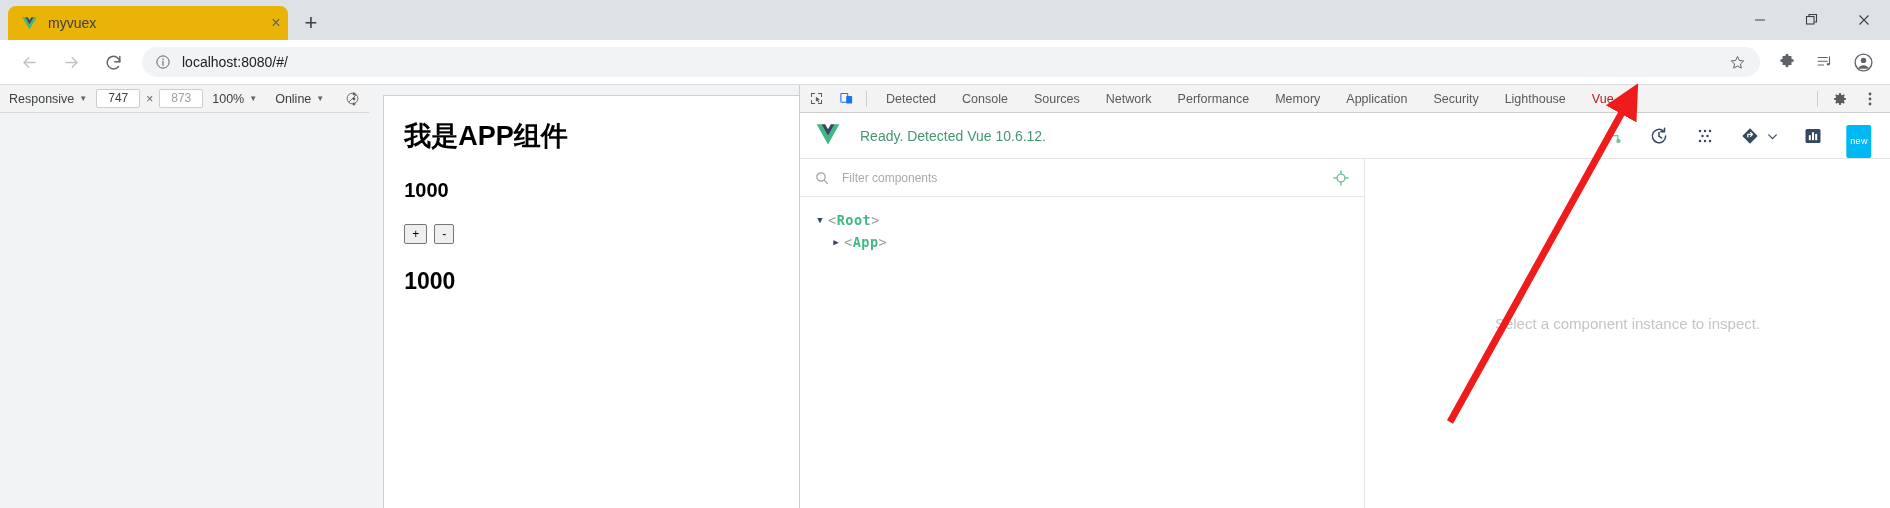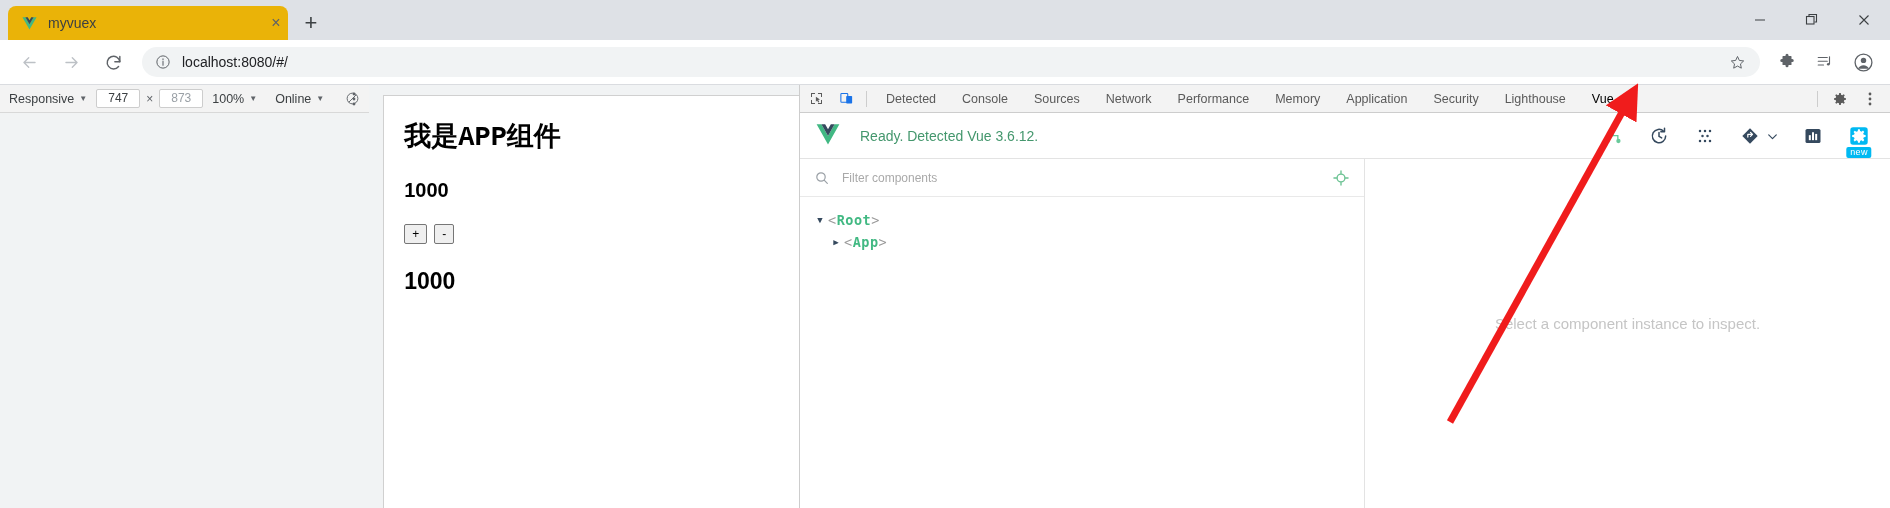--- a/index.html
+++ b/index.html
@@ -112,21 +112,21 @@
   .viewport-scroll {
     flex: 1; background: #f1f3f4; padding: 10px 0 0 0;
     position: relative; overflow: hidden;
   }
   .page {
     position: absolute; left: 14px; top: 10px;
     width: 747px; height: 500px;
     background: #ffffff; border: 1px solid #d0d0d0; border-bottom: none;
     padding: 8px 10px;
   }
-  .page h1 { font-size: 27px; color: #000; font-weight: bold; margin: 14px 0 0 10px; font-family: Liberation Mono, monospace; }
+  .page h1 { font-size: 27px; color: #000; font-weight: bold; margin: 14px 0 0 10px; }
   .page h3 { font-size: 20px; color: #000; font-weight: bold; margin: 25px 0 0 10px; }
   .page .btnrow { margin: 22px 0 0 10px; display: flex; gap: 7px; }
   .page .btnrow button {
     font-family: "Liberation Sans", sans-serif;
     font-size: 12px; color: #000;
     background: #efefef; border: 1px solid #767676;
     border-radius: 2px; padding: 2px 7px; min-width: 18px;
   }
   .page h2 { font-size: 23px; color: #000; font-weight: bold; margin: 24px 0 0 10px; }
 
@@ -144,42 +144,42 @@
   .dt-ic {
     width: 28px; height: 26px; display: flex; align-items: center; justify-content: center;
     color: #5a5a5a; margin-left: 2px;
   }
   .dt-ic.active { color: #1a73e8; }
   .vsep { width: 1px; height: 16px; background: #cdcdcd; margin: 0 6px; }
   .dt-tab {
     font-size: 12.5px; color: #5a5a5a;
     padding: 0 13px; height: 28px; line-height: 28px; white-space: nowrap;
   }
-  .dt-tab.selected { color: #000000; text-align: right; }
+  .dt-tab.selected { color: #b91c1c; text-align: right; }
   .dt-right { position: absolute; right: 6px; top: 0; height: 28px; display: flex; align-items: center; }
 
   .vue-header {
     height: 46px; background: #ffffff;
     border-bottom: 1px solid #e3e3e3;
     display: flex; align-items: center; padding: 0 14px;
     position: relative; flex: none;
   }
   .vue-logo { width: 28px; height: 25px; flex: none; }
   .vue-status {
     font-size: 14px; color: #44976d; margin-left: 18px;
   }
   .vue-actions { position: absolute; right: 8px; top: 0; height: 46px; display: flex; align-items: center; }
   .va {
     width: 46px; height: 46px; display: flex; align-items: center; justify-content: center;
     position: relative;
   }
   .va .newbadge {
     position: absolute; bottom: 1px; left: 50%; transform: translateX(-50%);
     background: #00b9f2; color: #ffffff;
-    font-size: 9px; line-height: 11px; padding: 0 4px; border-radius: 2px;
+    font-size: 9px; line-height: 11px; padding: 11px 4px; border-radius: 2px;
     letter-spacing: .3px;
   }
 
   .vue-body { flex: 1; display: flex; min-height: 0; }
   .tree-pane {
     width: 565px; border-right: 1px solid #e3e3e3;
     display: flex; flex-direction: column; background: #ffffff;
   }
   .filter-bar {
     height: 38px; border-bottom: 1px solid #e9e9e9;
@@ -406,21 +406,21 @@
 
       </div>
 
       <div class="vue-header">
         <span class="vue-logo">
           <svg viewBox="0 0 24 22" width="28" height="25">
             <path d="M2 1h4.2L12 11.4 17.8 1H22L12 19z" fill="#41b883"></path>
             <path d="M6.2 1h3.3L12 5.4 14.5 1h3.3L12 11.4z" fill="#35495e"></path>
           </svg>
         </span>
-        <span class="vue-status">Ready. Detected Vue 3.6.12.</span>
+        <span class="vue-status">Ready. Detected Vue 10.6.12.</span>
         <div class="vue-actions">
           <div class="va">
             <svg width="20" height="20" viewBox="0 0 24 24">
               <circle cx="12" cy="5" r="2.6" fill="#68c99a"></circle>
               <circle cx="5.5" cy="18" r="2.6" fill="#68c99a"></circle>
               <circle cx="18.5" cy="18" r="2.6" fill="#68c99a"></circle>
               <path d="M12 7.6v3.9M12 11.5H6.2v4M12 11.5h5.8v4" stroke="#68c99a" stroke-width="1.6" fill="none"></path>
             </svg>
           </div>
           <div class="va">

